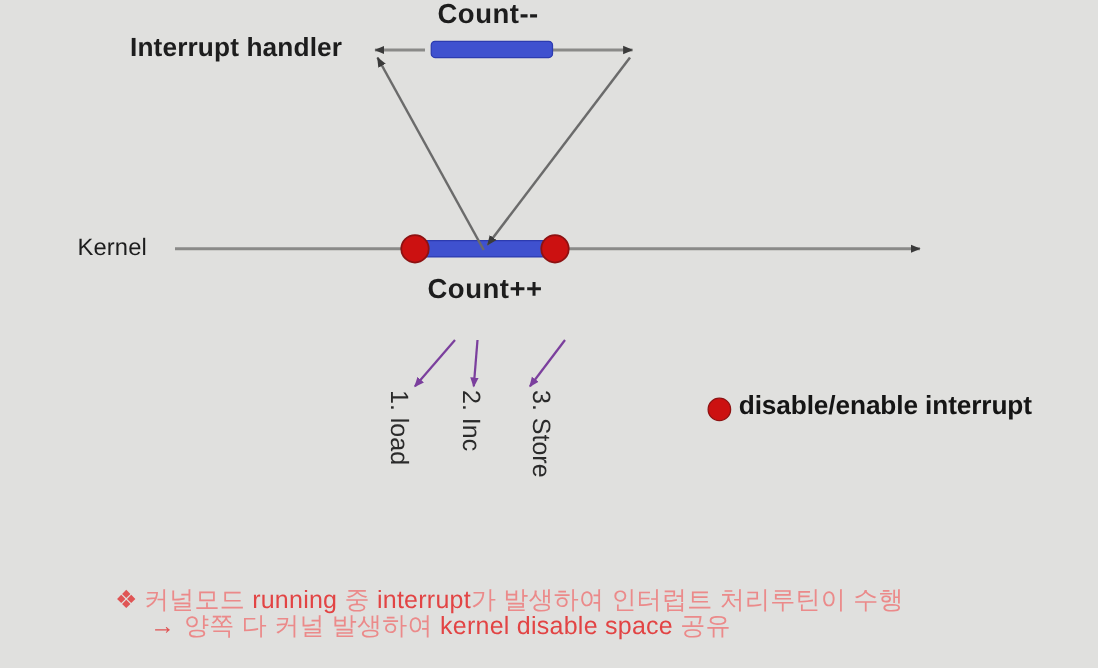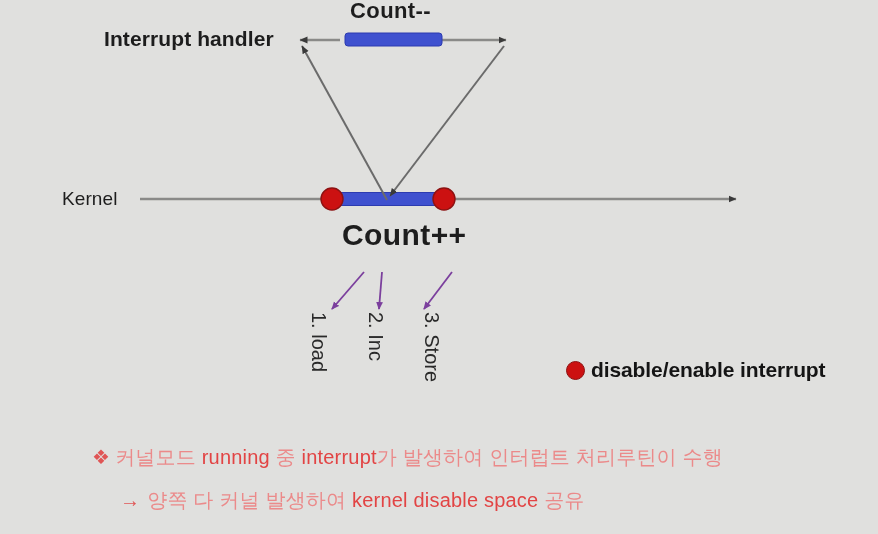--- a/index.html
+++ b/index.html
@@ -48,21 +48,21 @@
   #label-count-dec {
     left: 350px;
     top: -2px;
     font-size: 22px;
     font-weight: bold;
     letter-spacing: 0.4px;
   }
   #label-count-inc {
     left: 342px;
     top: 218px;
-    font-size: 30px;
+    font-size: 22px;
     font-weight: bold;
     letter-spacing: 0.4px;
   }
   .step-label {
     position: absolute;
     font-size: 20px;
     font-weight: 400;
     color: #2a2a2a;
     transform-origin: left top;
     transform: rotate(90deg);
@@ -70,23 +70,22 @@
   }
   #step-load  { left: 330px; top: 312px; }
   #step-inc   { left: 387px; top: 312px; }
   #step-store { left: 443px; top: 312px; }
 
   #legend {
     position: absolute;
     left: 566px;
     top: 313px;
     display: flex;
-    align-items: center;
+    align-items: flex-end;
     gap: 6px;
-    margin-top: 45px;
   }
   #legend-dot {
     width: 19px;
     height: 19px;
     border-radius: 50%;
     background: #cc1111;
     border: 1px solid #8d1212;
     box-sizing: border-box;
     flex: 0 0 auto;
   }
@@ -97,21 +96,21 @@
     letter-spacing: -0.1px;
   }
 
   .note {
     position: absolute;
     white-space: nowrap;
     font-size: 20px;
     color: #e46b6b;
     letter-spacing: 0.2px;
   }
-  #note-line-1 { left: 92px; top: 444px; }
+  #note-line-1 { left: 92px; top: 466px; }
   #note-line-2 { left: 120px; top: 487px; }
   .note .bullet { color: #e05555; margin-right: 5px; }
   .note .arrow  { color: #e05555; margin-right: 7px; }
   .note .ko     { color: #eb8a8a; }
   .note .en     { color: #e24444; }
 </style>
 </head>
 <body>
 
 <div id="stage">

